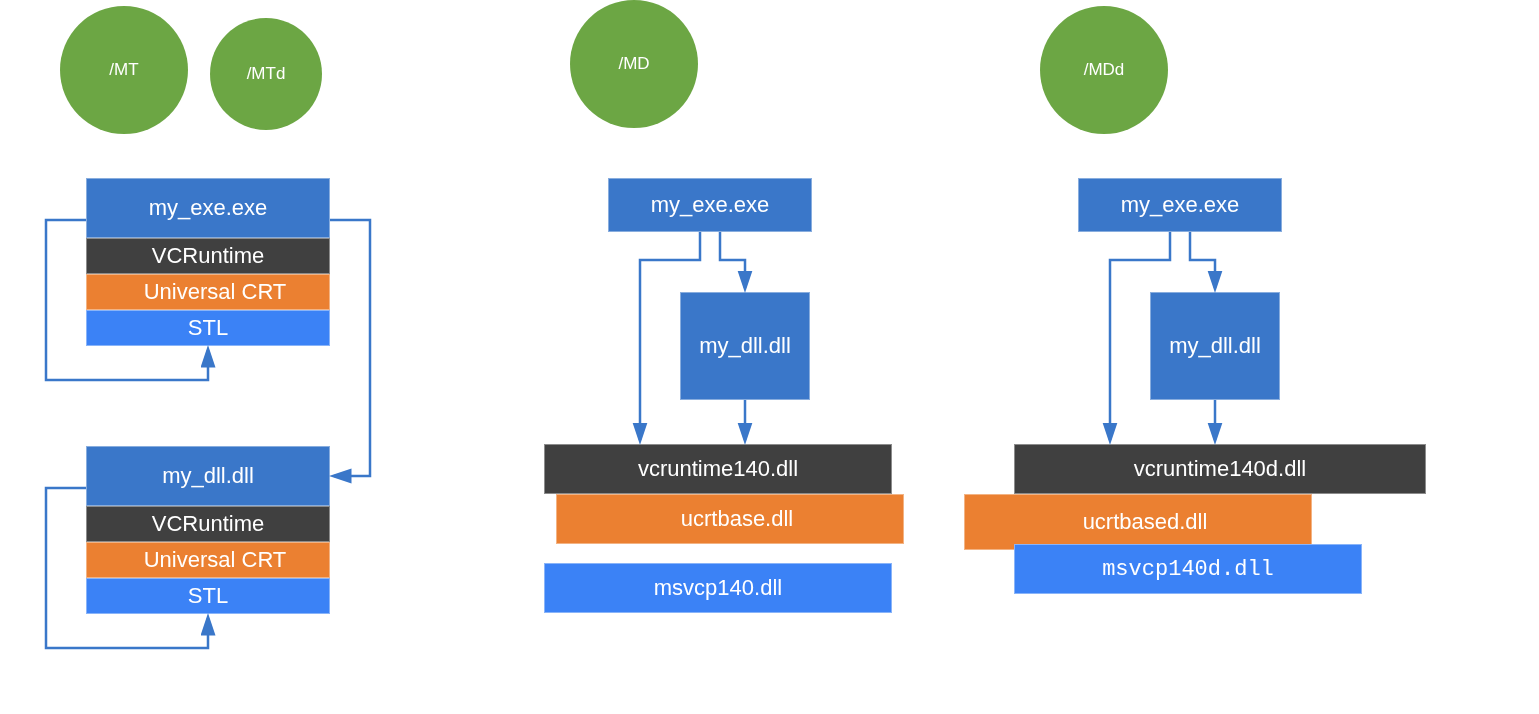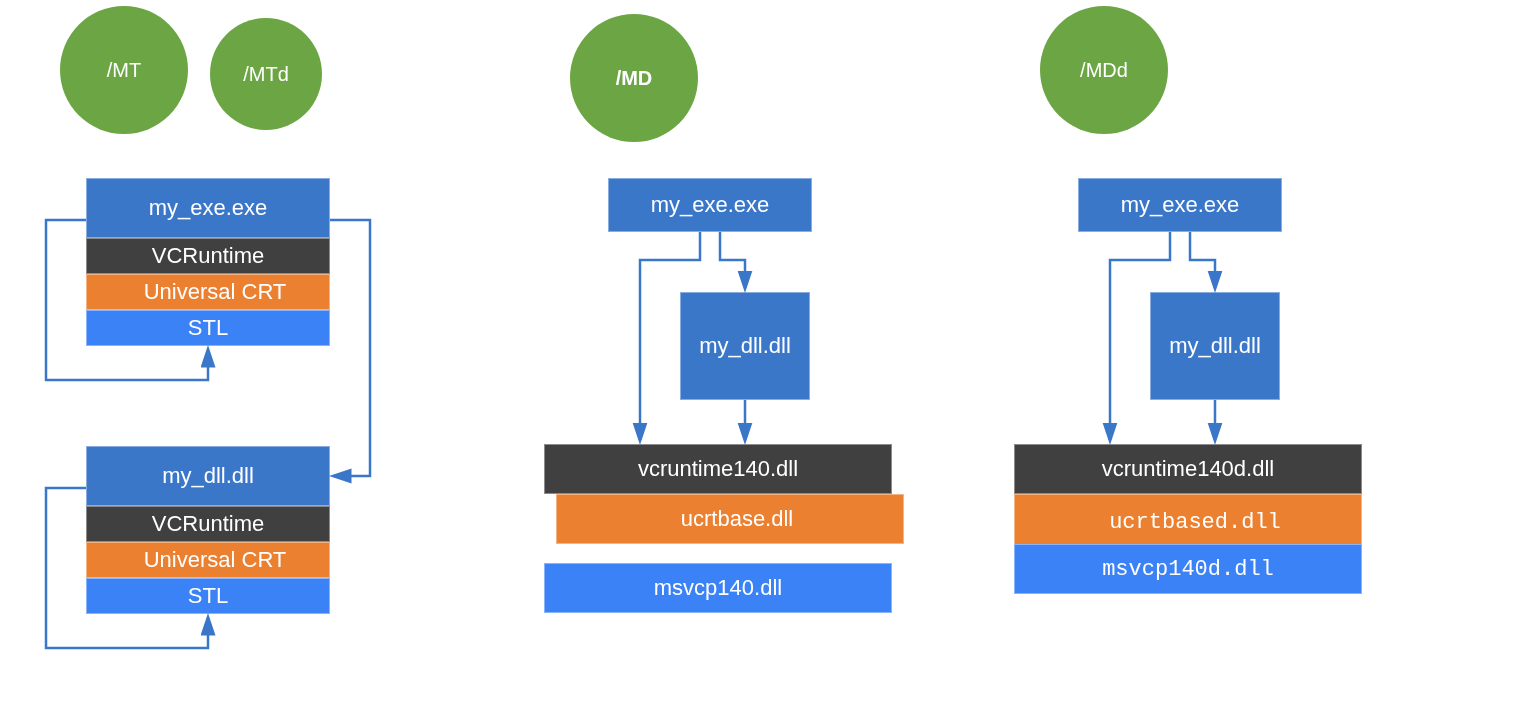--- a/index.html
+++ b/index.html
@@ -11,21 +11,21 @@
     position: relative;
   }
   .circle {
     position: absolute;
     border-radius: 50%;
     background: #6CA644;
     color: white;
     display: flex;
     align-items: center;
     justify-content: center;
-    font-size: 20px;
+    font-size: 17px;
   }
   .box {
     position: absolute;
     color: white;
     font-size: 22px;
     display: flex;
     align-items: center;
     justify-content: center;
     box-sizing: border-box;
     border: 1px solid rgba(255,255,255,0.4);
@@ -50,32 +50,32 @@
 <div class="box blue" style="left:86px; top:178px; width:244px; height:60px;">my_exe.exe</div>
 <div class="box red" style="left:86px; top:238px; width:244px; height:36px;">VCRuntime</div>
 <div class="box orange" style="left:86px; top:274px; width:244px; height:36px;">Universal CRT</div>
 <div class="box yellow" style="left:86px; top:310px; width:244px; height:36px;">STL</div>
 
 <div class="box blue" style="left:86px; top:446px; width:244px; height:60px;">my_dll.dll</div>
 <div class="box red" style="left:86px; top:506px; width:244px; height:36px;">VCRuntime</div>
 <div class="box orange" style="left:86px; top:542px; width:244px; height:36px;">Universal CRT</div>
 <div class="box yellow" style="left:86px; top:578px; width:244px; height:36px;">STL</div>
 
-<div class="circle" style="left:570px; top:14px; width:128px; height:128px;font-weight:bold;">/MD</div>
+<div class="circle" style="left:570px; top:0; width:128px; height:128px;">/MD</div>
 <div class="box blue" style="left:608px; top:178px; width:204px; height:54px;">my_exe.exe</div>
 <div class="box blue" style="left:680px; top:292px; width:130px; height:108px;">my_dll.dll</div>
 <div class="box red" style="left:544px; top:444px; width:348px; height:50px;">vcruntime140.dll</div>
 <div class="box orange" style="left:556px; top:494px; width:348px; height:50px;">ucrtbase.dll</div>
 <div class="box yellow" style="left:544px; top:563px; width:348px; height:50px;">msvcp140.dll</div>
 
 <div class="circle" style="left:1040px; top:6px; width:128px; height:128px;">/MDd</div>
 <div class="box blue" style="left:1078px; top:178px; width:204px; height:54px;">my_exe.exe</div>
 <div class="box blue" style="left:1150px; top:292px; width:130px; height:108px;">my_dll.dll</div>
-<div class="box red" style="left:1014px; top:444px; width:348px; height:50px;">vcruntime140d.dll</div>
-<div class="box orange" style="left:1014px; top:494px; width:348px; height:56px;font-family:Liberation Mono, monospace;">ucrtbased.dll</div>
+<div class="box red" style="left:1014px; top:444px; width:412px; height:50px;">vcruntime140d.dll</div>
+<div class="box orange" style="left:964px; top:494px; width:348px; height:56px;">ucrtbased.dll</div>
 <div class="box yellow" style="left:1014px; top:544px; width:348px; height:50px;font-family:Liberation Mono, monospace;">msvcp140d.dll</div>
 
 <svg class="arrows">
   <defs>
     <marker id="ah" markerWidth="10" markerHeight="10" refX="7" refY="3" orient="auto" markerUnits="strokeWidth">
       <path d="M0,0 L0,6 L9,3 z" fill="#3A77C9"></path>
     </marker>
   </defs>
   <g stroke="#3A77C9" stroke-width="2.5" fill="none">
 

